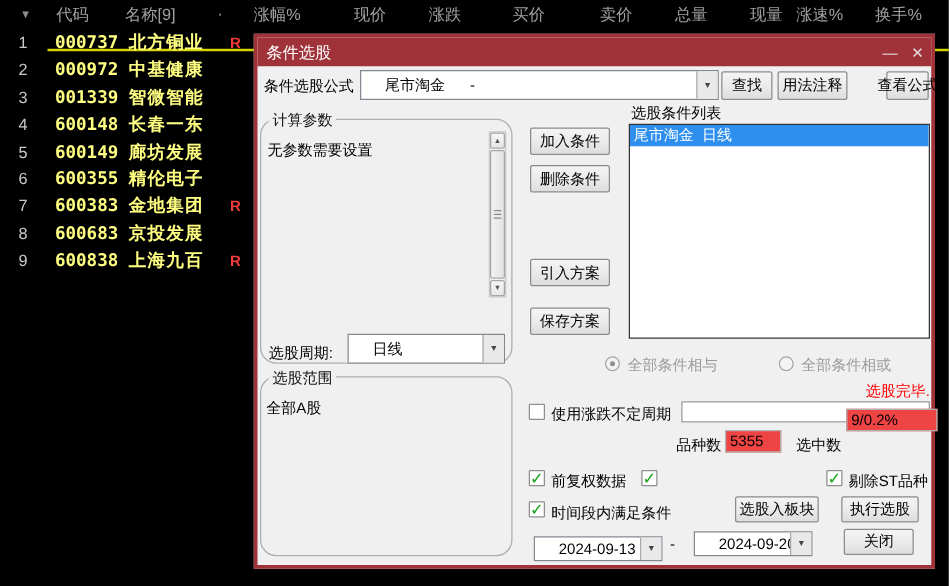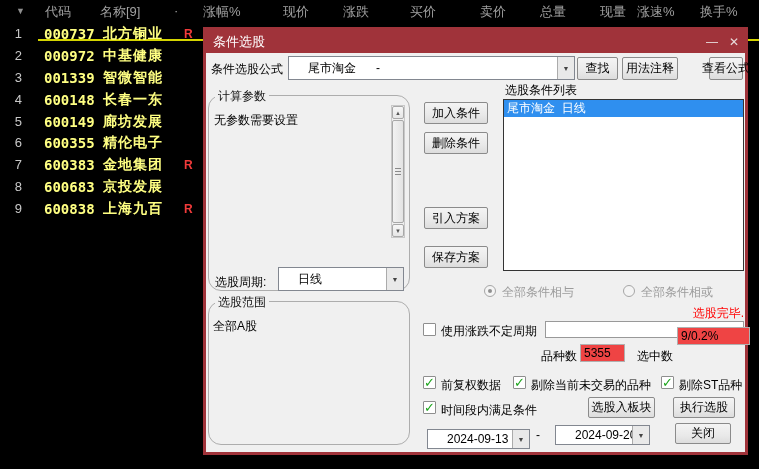--- a/index.html
+++ b/index.html
@@ -208,21 +208,20 @@
     <input class="txt-input" style="left: 339px; top: 268px; width: 199px; height: 17px;" value="">
 
     <span class="lbl" style="left:335px; top:295px">品种数</span>
     <div class="flatbox" style="left:374px; top:291px; width:45px">5355</div>
     <span class="lbl" style="left:431px; top:295px">选中数</span>
     <div class="flatbox" style="left:471px; top:274px; width:73px">9/0.2%</div>
 
     <span class="cb on" style="left:217px; top:323px"></span>
     <span class="lbl" style="left:235px; top:324px">前复权数据</span>
     <span class="cb on" style="left:307px; top:323px"></span>
-    <span class="lbl" style="left:325px; top:324px">剔除当前未交易的品种</span>
     <span class="cb on" style="left:455px; top:323px"></span>
     <span class="lbl" style="left:473px; top:324px">剔除ST品种</span>
 
     <span class="cb on" style="left:217px; top:348px"></span>
     <span class="lbl" style="left:235px; top:349px">时间段内满足条件</span>
     <div class="btn" style="left:382px; top:344px; width:67px; height:21px">选股入板块</div>
     <div class="btn" style="left:467px; top:344px; width:62px; height:21px">执行选股</div>
 
     <div class="combo" style="left:221px; top:376px; width:103px; height:20px">
       <span class="val">2024-09-13</span>

